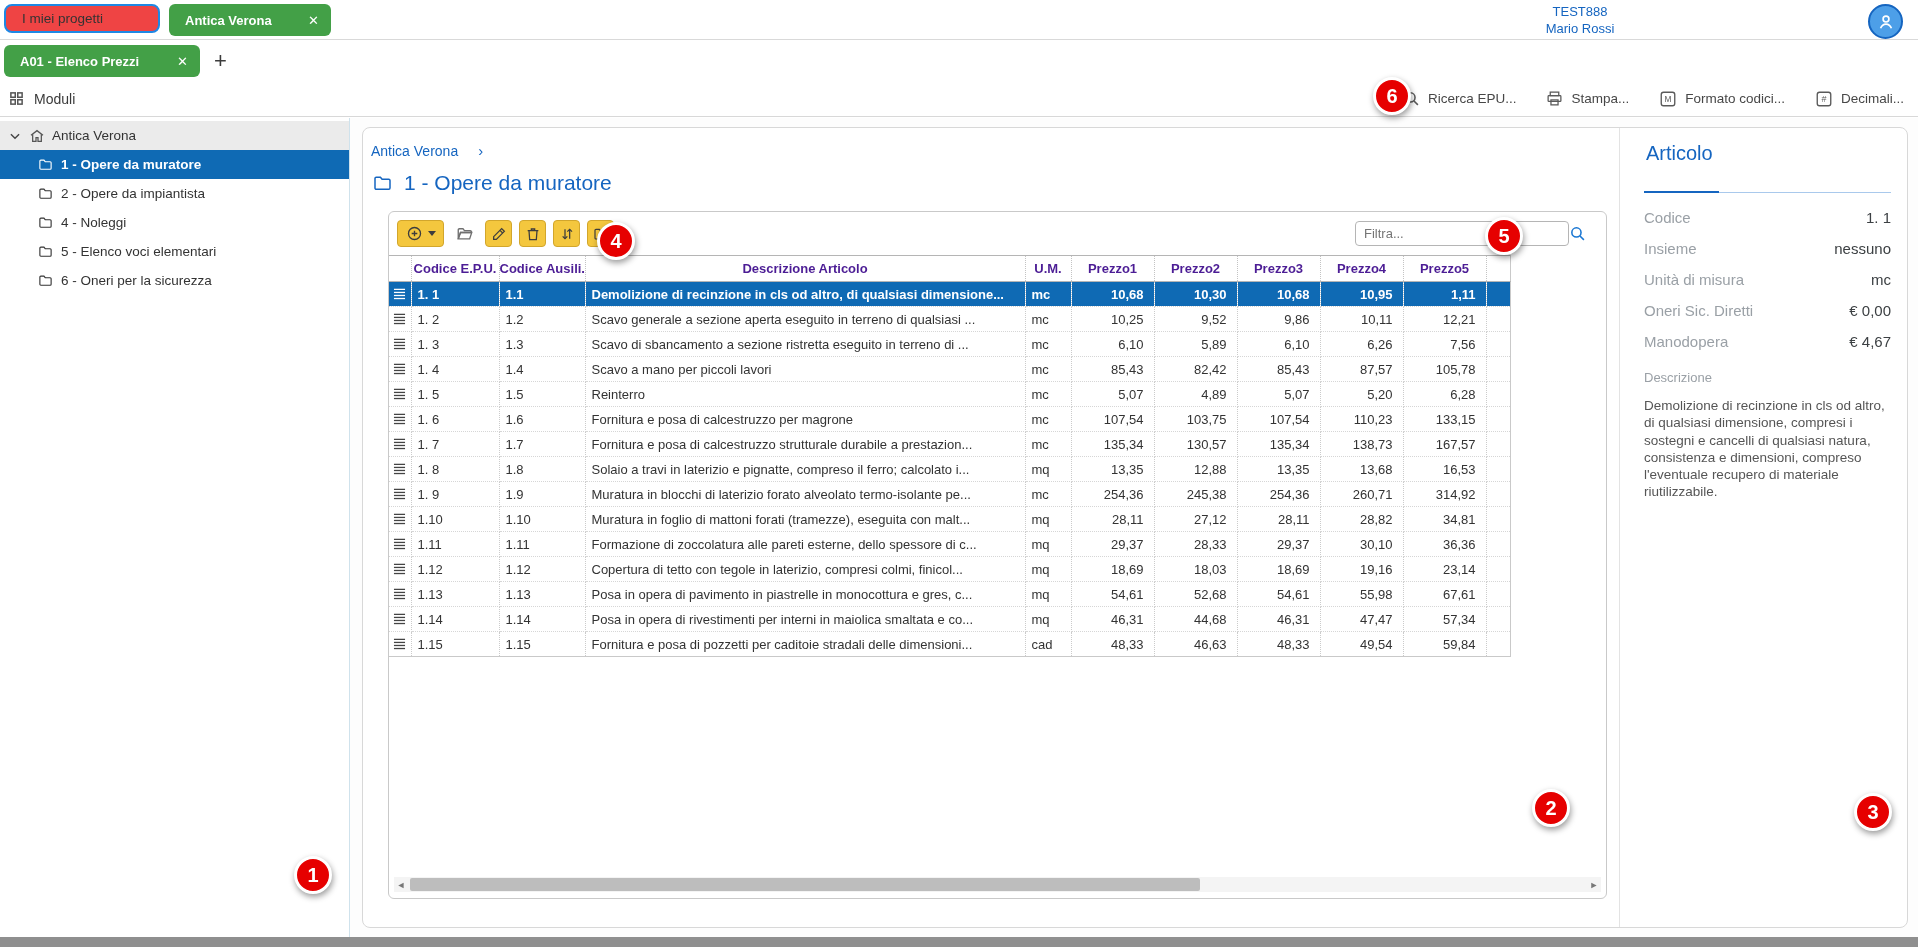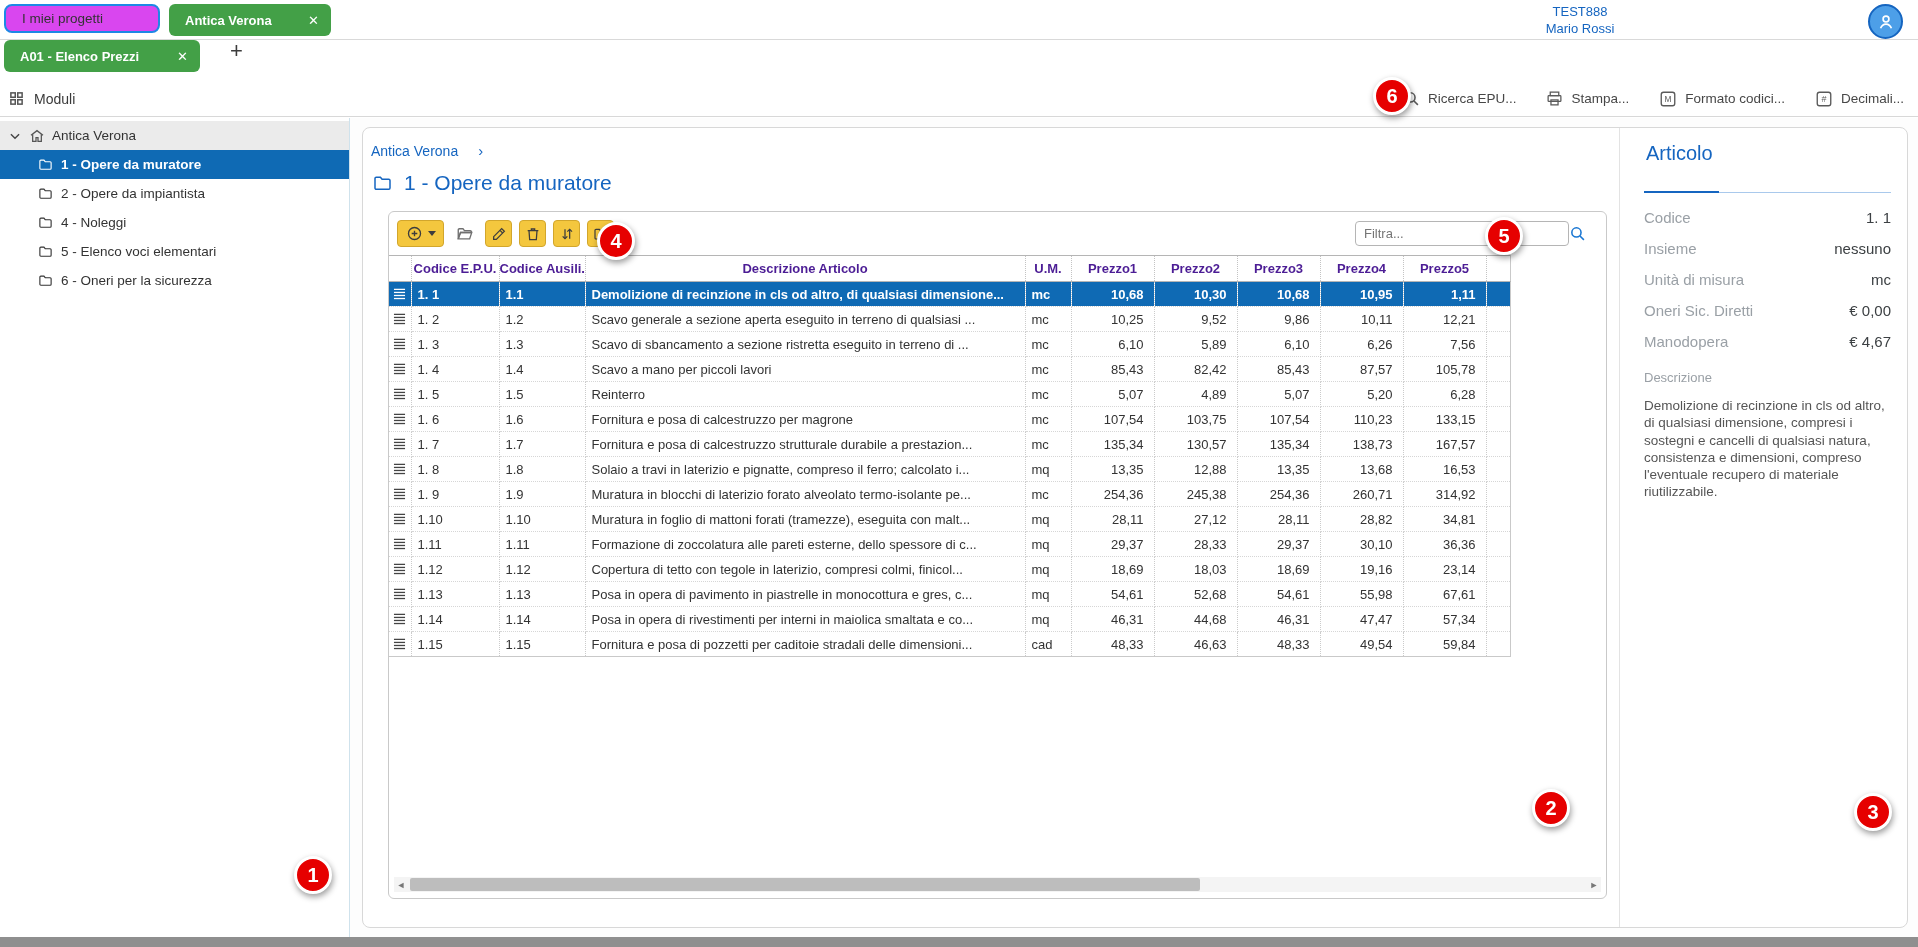--- a/index.html
+++ b/index.html
@@ -11,25 +11,25 @@
   }
   *{box-sizing:border-box;margin:0;padding:0}
   body{
     width:1918px;height:947px;position:relative;overflow:hidden;
     font-family:"Liberation Sans",sans-serif;background:#fff;color:#333;
   }
   svg{display:block}
   
   .top-header{position:absolute;top:0;left:0;right:0;height:117px;background:#fff;border-bottom:1px solid #d8d8d8}
   .tab-row1{height:40px;border-bottom:1px solid #d9d9d9;display:flex;align-items:flex-start;padding:4px 0 0 4px;gap:9px;position:relative}
-  .plain-tab{height:29px;min-width:156px;border:2px solid #1e88e5;border-radius:8px;background:#d946ef;display:flex;align-items:center;padding:0 16px;font-size:13.5px;color:#333}
+  .plain-tab{height:29px;min-width:156px;border:2px solid #1e88e5;border-radius:8px;background:#ef4444;display:flex;align-items:center;padding:0 16px;font-size:13.5px;color:#333}
   .green-tab{height:32px;background:var(--tab-green);border-radius:6px;display:flex;align-items:center;gap:14px;padding:0 12px 0 16px;color:#fff;font-size:13px;font-weight:bold}
   .green-tab .close-x{font-size:13px;font-weight:normal;cursor:pointer;margin-left:auto;padding-left:14px}
   .tab-row1 .green-tab{min-width:162px}
-  .tab-row2{height:42px;display:flex;align-items:flex-start;padding-left:4px;gap:30px}
+  .tab-row2{height:42px;display:flex;align-items:center;padding-left:4px;gap:14px}
   .tab-row2 .green-tab{min-width:196px}
   .new-tab-btn{font-size:22px;color:#3c3c3c;line-height:1;cursor:pointer}
   .module-row{height:33px;display:flex;align-items:center;padding:0 14px 0 9px}
   .module-left{display:flex;align-items:center;gap:10px;font-size:14px;color:#3a3a3a}
   .top-toolbar{margin-left:auto;display:flex;align-items:center;gap:30px}
   .tt-item{display:flex;align-items:center;gap:8px;font-size:13.5px;color:#474747;cursor:pointer}
   .tt-item svg{color:#5a5a5a}
   .user-info{position:absolute;top:3px;left:1500px;width:160px;text-align:center;font-size:13px;color:var(--accent-blue);line-height:17px}
   .avatar{position:absolute;top:4px;right:15px;width:35px;height:35px;border-radius:50%;background:#4d9fe8;border:2px solid #1565c0;display:flex;align-items:center;justify-content:center;cursor:pointer}
   

